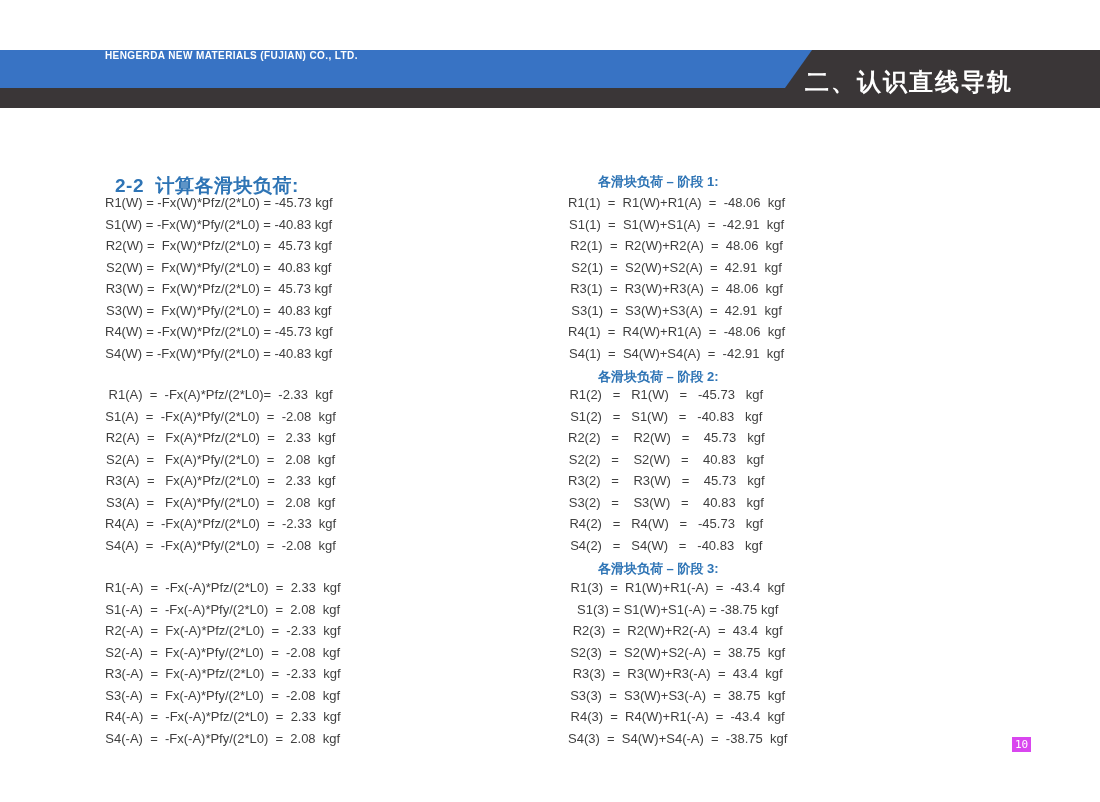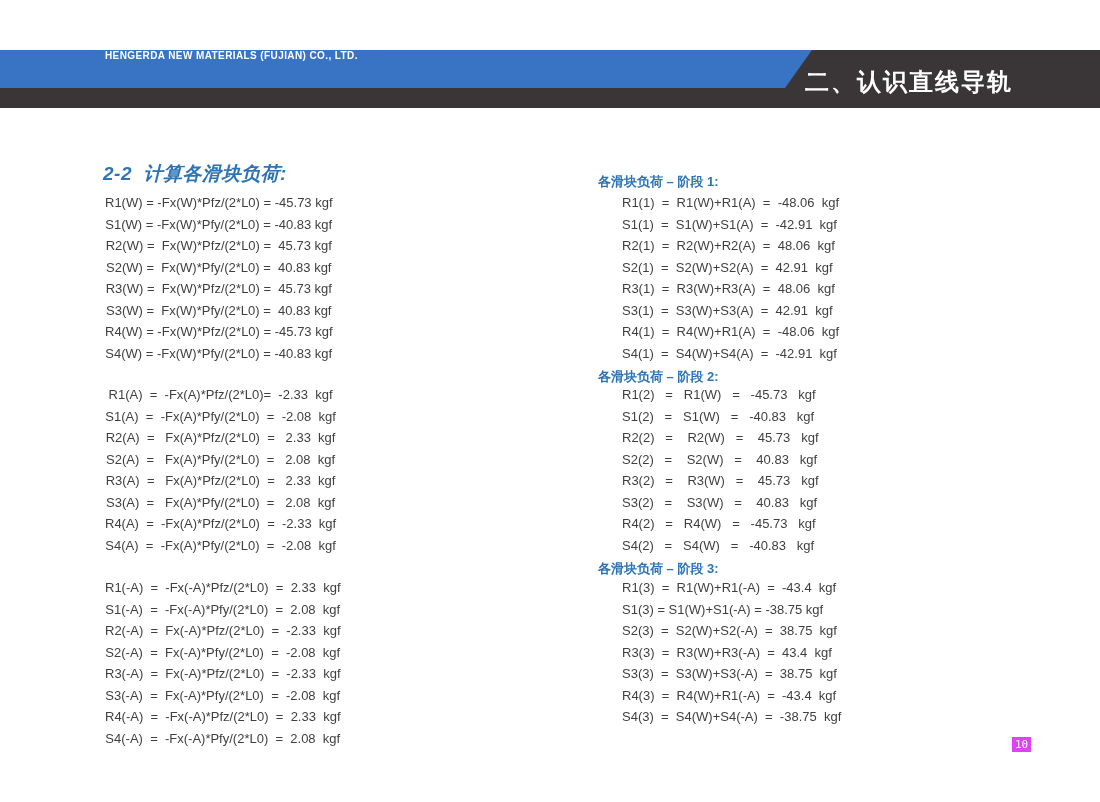--- a/index.html
+++ b/index.html
@@ -21,31 +21,30 @@
   .banner .company {
     padding-left:105px; color:#ffffff; font-weight:bold;
     font-size:10px; letter-spacing:0.4px; white-space:pre;
   }
   .chapter {
     position:absolute; top:66px; right:87px;
     color:#ffffff; font-weight:bold; font-size:24px; letter-spacing:2px;
     white-space:pre;
   }
   .page-title {
-    position:absolute; left:103px; top:161px; margin:0;
+    position:absolute; left:103px; top:161px; margin:12px;
     color:#2e74b5; font-size:19px; font-weight:bold; letter-spacing:0.5px;
     white-space:pre;
-    font-style:italic;
   }
   .block {
     position:absolute; font-size:13px; color:#3f3f3f;
   }
   .block > div { line-height:21.5px; white-space:pre; }
   .lcol { left:105px;text-align:center; }
-  .rcol { left:622px; }
+  .rcol { left:568px;text-align:center; }
   .b-top-1 { top:192px; }
   .b-top-2 { top:384px; }
   .b-top-3 { top:577px; }
   .rhead {
     position:absolute; left:598px;
     color:#2e74b5; font-size:13px; font-weight:bold; white-space:pre;
   }
   .rh-1 { top:173px; }
   .rh-2 { top:368px; }
   .rh-3 { top:560px; }
@@ -125,20 +124,21 @@
     <div>R3(2)   =    R3(W)   =    45.73   kgf</div>
     <div>S3(2)   =    S3(W)   =    40.83   kgf</div>
     <div>R4(2)   =   R4(W)   =   -45.73   kgf</div>
     <div>S4(2)   =   S4(W)   =   -40.83   kgf</div>
   </div>
 
   <div class="rhead rh-3">各滑块负荷 – 阶段 3:</div>
   <div class="block rcol b-top-3">
     <div>R1(3)  =  R1(W)+R1(-A)  =  -43.4  kgf</div>
     <div>S1(3) = S1(W)+S1(-A) = -38.75 kgf</div>
+    <div>R2(3)  =  R2(W)+R2(-A)  =  43.4  kgf</div>
     <div>S2(3)  =  S2(W)+S2(-A)  =  38.75  kgf</div>
     <div>R3(3)  =  R3(W)+R3(-A)  =  43.4  kgf</div>
     <div>S3(3)  =  S3(W)+S3(-A)  =  38.75  kgf</div>
     <div>R4(3)  =  R4(W)+R1(-A)  =  -43.4  kgf</div>
     <div>S4(3)  =  S4(W)+S4(-A)  =  -38.75  kgf</div>
   </div>
 
   <div class="pagenum">10</div>
 
 </div>

